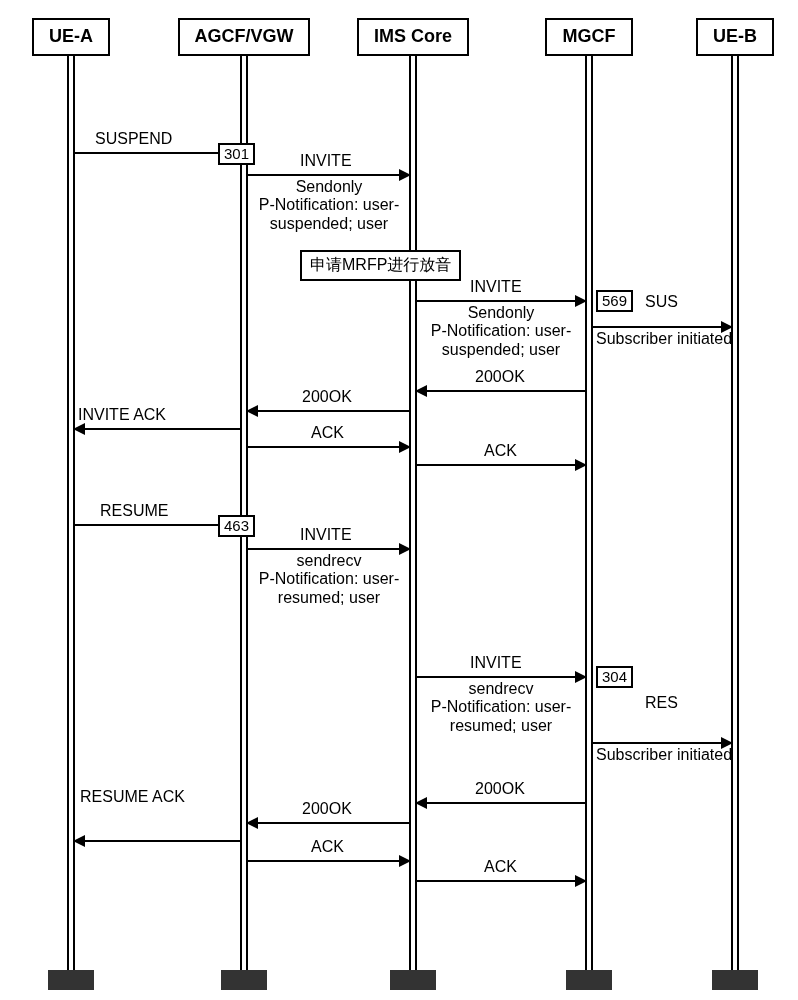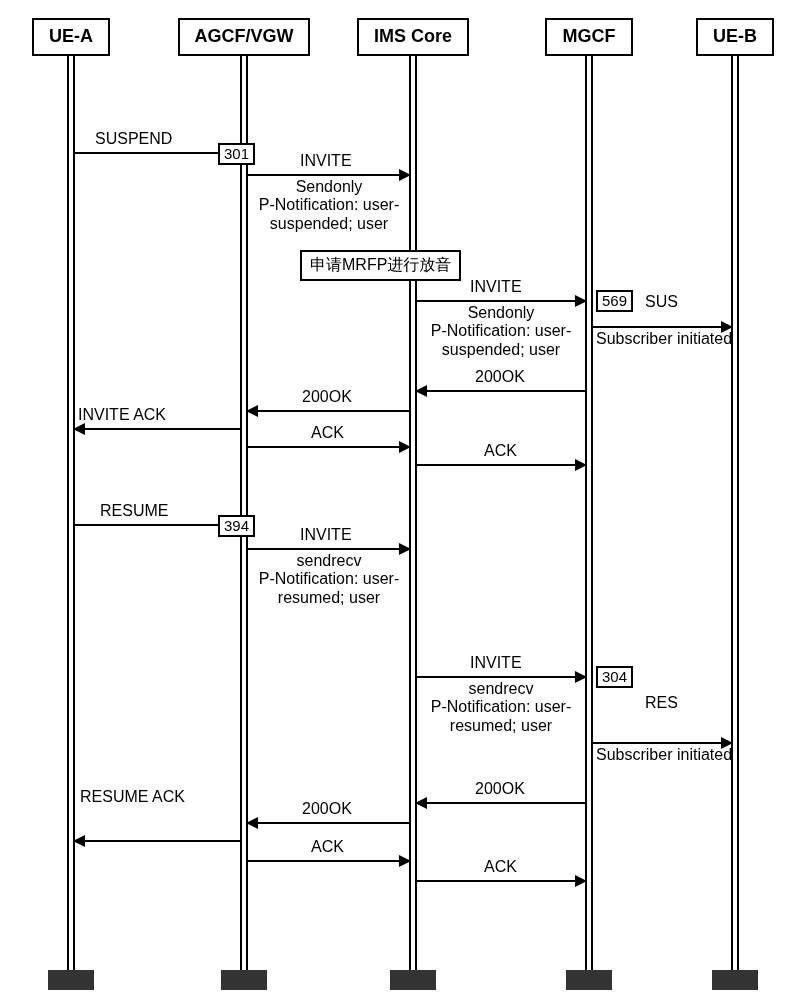--- a/index.html
+++ b/index.html
@@ -179,21 +179,21 @@
 
   <div class="lbl" style="left:311px;top:424px">ACK</div>
   <div class="arrow right" style="left:248px;top:446px;width:161px"></div>
 
   <div class="lbl" style="left:484px;top:442px">ACK</div>
   <div class="arrow right" style="left:417px;top:464px;width:168px"></div>
 
   <div class="lbl" style="left:100px;top:502px">RESUME</div>
   <div class="arrow right" style="left:75px;top:524px;width:165px"></div>
 
-  <div class="step" style="left:218px;top:515px">394</div>
+  <div class="step" style="left:218px;top:515px">463</div>
 
   <div class="lbl" style="left:300px;top:526px">INVITE</div>
   <div class="arrow right" style="left:248px;top:548px;width:161px"></div>
   <div class="lbl multi" style="left:245px;top:552px;width:168px;text-align:center">
     <span>sendrecv</span><br>
     <span>P-Notification: user-</span><br>
     <span>resumed; user</span>
   </div>
 
 

